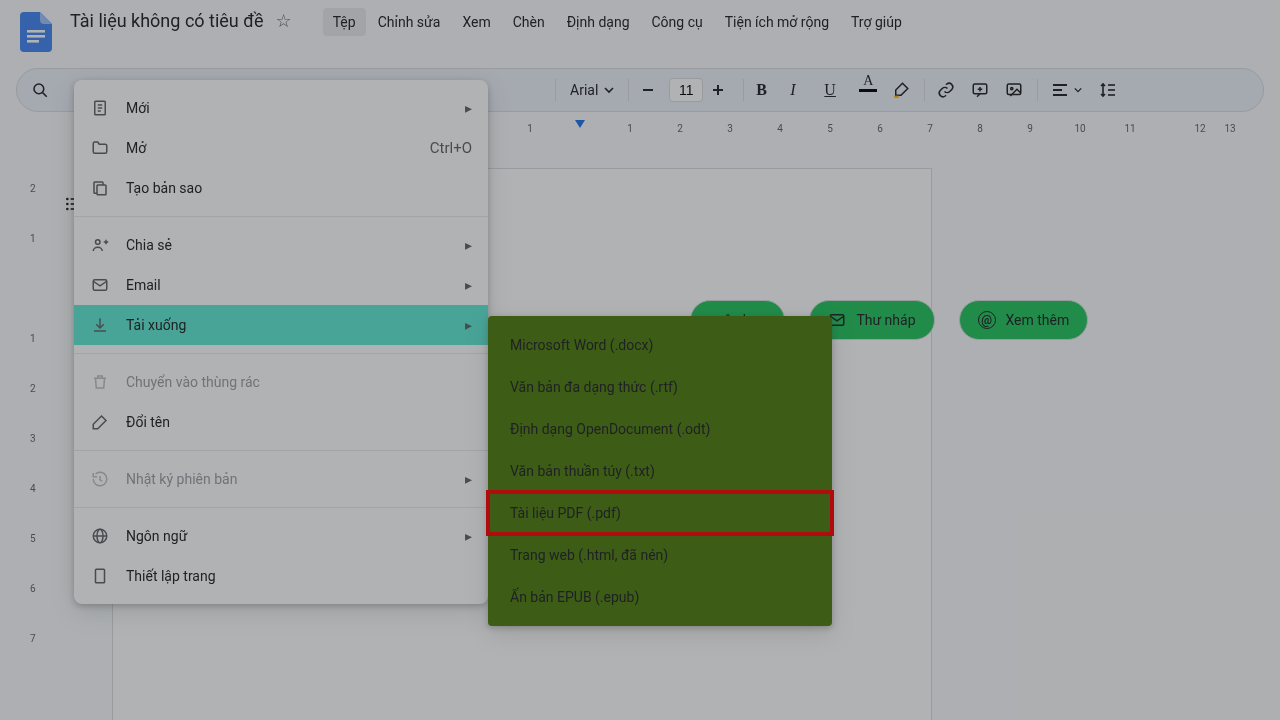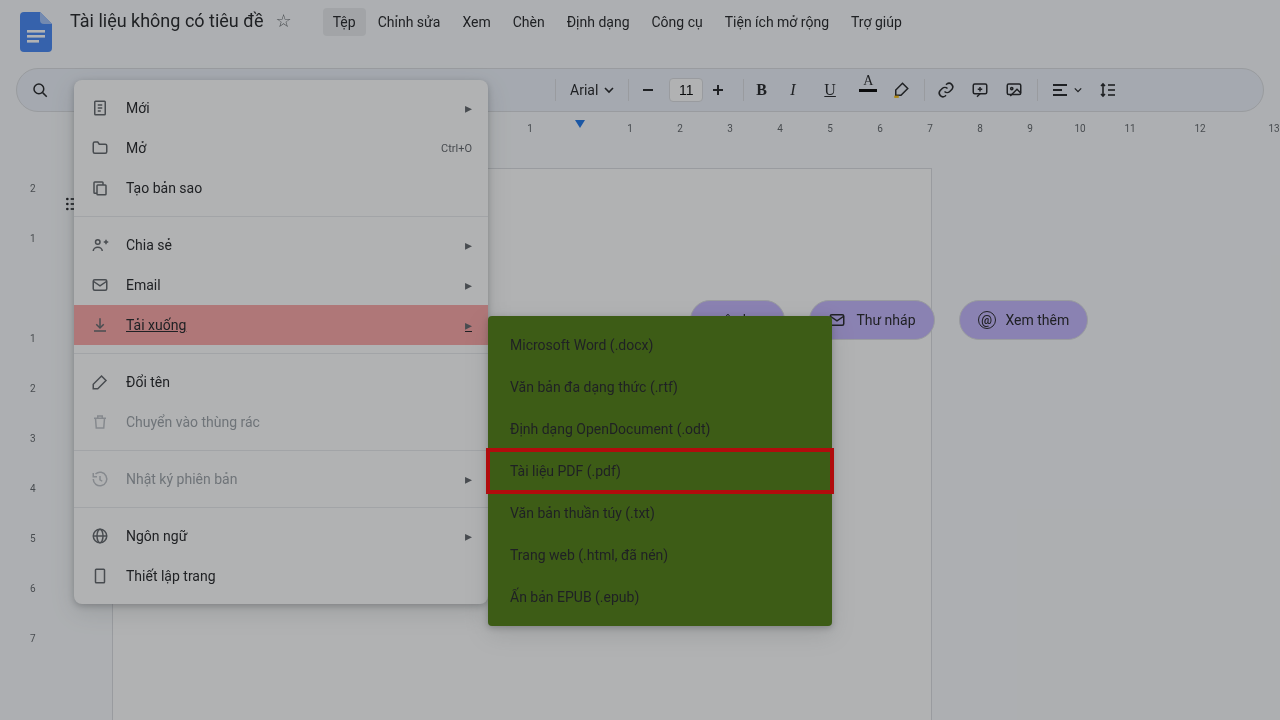--- a/index.html
+++ b/index.html
@@ -98,38 +98,38 @@
   .page-area { flex:1; position:relative; padding-left: 60px; padding-top: 30px; }
   .page {
     width: 820px; min-height: 1060px; background:#fff; border:1px solid var(--g-border);
     position:relative;
   }
 
   
   .chips { position:absolute; left: 690px; top: 300px; display:flex; gap:24px; align-items:center; }
   .chip {
     display:inline-flex; align-items:center; gap:10px; height:40px; padding:0 18px;
-    border-radius:20px; border:1px solid var(--g-border); background:#c4b5fd; cursor:pointer;
+    border-radius:20px; border:1px solid var(--g-border); background:#22c55e; cursor:pointer;
     font-size:14px; color:var(--g-text);
   }
 
   
   .menu {
     position:absolute; left:74px; top:80px; width:414px;
     background:#fff; border-radius:8px; box-shadow: 0 2px 6px rgba(60,64,67,.3), 0 8px 24px rgba(60,64,67,.15);
     padding: 8px 0; z-index: 20;
   }
   .mi {
     display:flex; align-items:center; height:40px; padding:0 16px; gap:16px;
     font-size:14px; color:var(--g-text); cursor:pointer;
   }
   .mi .mlabel { flex:1; }
-  .mi .mhint { color:var(--g-text-muted); font-size:11px; }
+  .mi .mhint { color:var(--g-text-muted); font-size:15px; }
   .mi .marrow { color:var(--g-text-muted); }
-  .mi.hover { background:#fca5a5;text-decoration:underline; }
+  .mi.hover { background:#5eead4; }
   .mi.has-sub { position:relative; }
   .mi.disabled { color:#9aa0a6; cursor:default; }
   .msep { height:1px; background:#e8eaed; margin:8px 0; }
   .micon { width:20px; height:20px; flex:0 0 20px; color:var(--g-text-muted); display:flex; align-items:center; justify-content:center; }
   .mi.disabled .micon { color:#bdc1c6; }
 
   
   .submenu {
     position:absolute; left:488px; top:316px; width:344px;
     background:#4d7c0f; border-radius:4px; box-shadow: 0 2px 6px rgba(60,64,67,.3), 0 8px 24px rgba(60,64,67,.15);
@@ -269,21 +269,21 @@
     <span class="num" style="left:640px">3</span>
     <span class="num" style="left:690px">4</span>
     <span class="num" style="left:740px">5</span>
     <span class="num" style="left:790px">6</span>
     <span class="num" style="left:840px">7</span>
     <span class="num" style="left:890px">8</span>
     <span class="num" style="left:940px">9</span>
     <span class="num" style="left:990px">10</span>
     <span class="num" style="left:1040px">11</span>
     <span class="num" style="left:1110px">12</span>
-    <span class="num" style="left:1184px">13</span>
+    <span class="num" style="left:1140px">13</span>
   </div>
 </div>
 
 <div class="workspace">
   <div class="vruler">
     <span class="vnum" style="top:50px">2</span>
     <span class="vnum" style="top:100px">1</span>
     <span class="vnum" style="top:200px">1</span>
     <span class="vnum" style="top:250px">2</span>
     <span class="vnum" style="top:300px">3</span>
@@ -384,37 +384,37 @@
         <svg width="18" height="18" viewBox="0 0 24 24" fill="none" stroke="currentColor" stroke-width="2">
           <path d="M12 3v12"></path>
           <path d="M7 11l5 5 5-5"></path>
           <path d="M4 20h16"></path>
         </svg>
       </span>
     <span class="mlabel">Tải xuống</span>
     <span class="marrow">▸</span>
   </div>
   <div class="msep"></div>
-  <div class="mi">
-    <span class="micon">
-        <svg width="18" height="18" viewBox="0 0 24 24" fill="none" stroke="currentColor" stroke-width="2">
-          <path d="M14 4l6 6L9 21H3v-6z"></path>
-        </svg>
-      </span>
-    <span class="mlabel">Đổi tên</span>
-  </div>
   <div class="mi disabled">
     <span class="micon">
         <svg width="18" height="18" viewBox="0 0 24 24" fill="none" stroke="currentColor" stroke-width="2">
           <path d="M4 7h16"></path>
           <path d="M6 7l1 13h10l1-13"></path>
           <path d="M9 7V4h6v3"></path>
         </svg>
       </span>
     <span class="mlabel">Chuyển vào thùng rác</span>
+  </div>
+  <div class="mi">
+    <span class="micon">
+        <svg width="18" height="18" viewBox="0 0 24 24" fill="none" stroke="currentColor" stroke-width="2">
+          <path d="M14 4l6 6L9 21H3v-6z"></path>
+        </svg>
+      </span>
+    <span class="mlabel">Đổi tên</span>
   </div>
   <div class="msep"></div>
   <div class="mi has-sub disabled">
     <span class="micon">
         <svg width="18" height="18" viewBox="0 0 24 24" fill="none" stroke="currentColor" stroke-width="2">
           <path d="M3 12a9 9 0 1 0 3-6.7"></path>
           <path d="M3 4v5h5"></path>
           <path d="M12 8v5l3 2"></path>
         </svg>
       </span>
@@ -440,19 +440,19 @@
         </svg>
       </span>
     <span class="mlabel">Thiết lập trang</span>
   </div>
 </div>
 
 <div class="submenu">
   <div class="smi">Microsoft Word (.docx)</div>
   <div class="smi">Văn bản đa dạng thức (.rtf)</div>
   <div class="smi">Định dạng OpenDocument (.odt)</div>
+  <div class="smi">Văn bản thuần túy (.txt)</div>
   <div class="smi highlight">Tài liệu PDF (.pdf)</div>
-  <div class="smi">Văn bản thuần túy (.txt)</div>
   <div class="smi">Trang web (.html, đã nén)</div>
   <div class="smi">Ấn bản EPUB (.epub)</div>
 </div>
 
 <div class="scrim"></div>
 
 </body></html>

